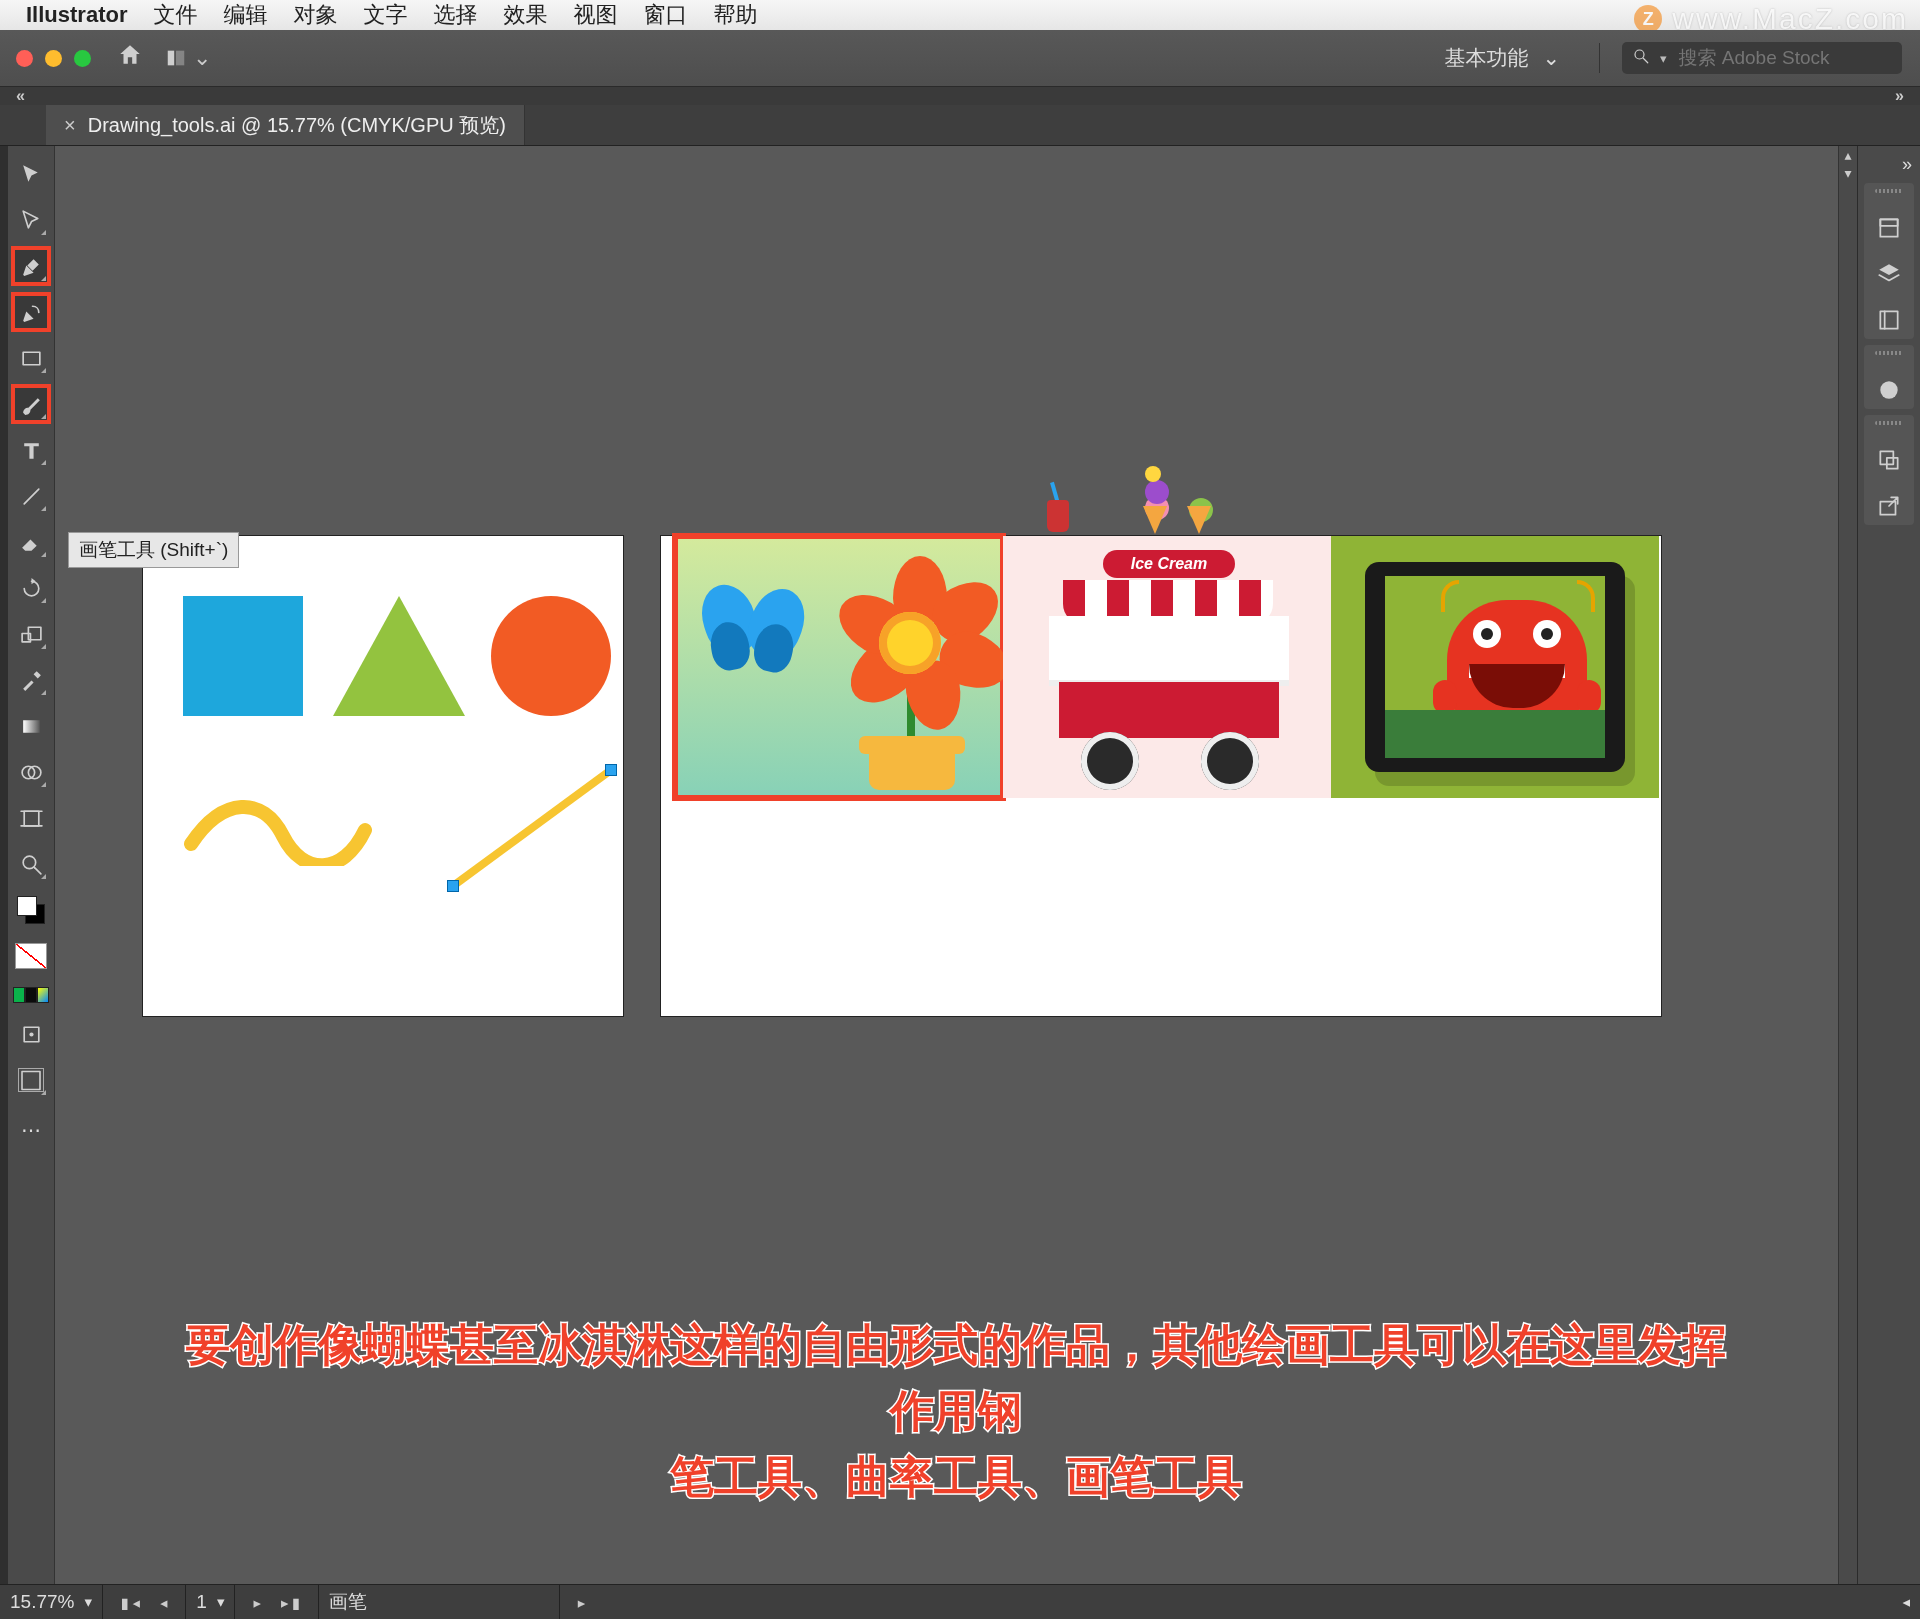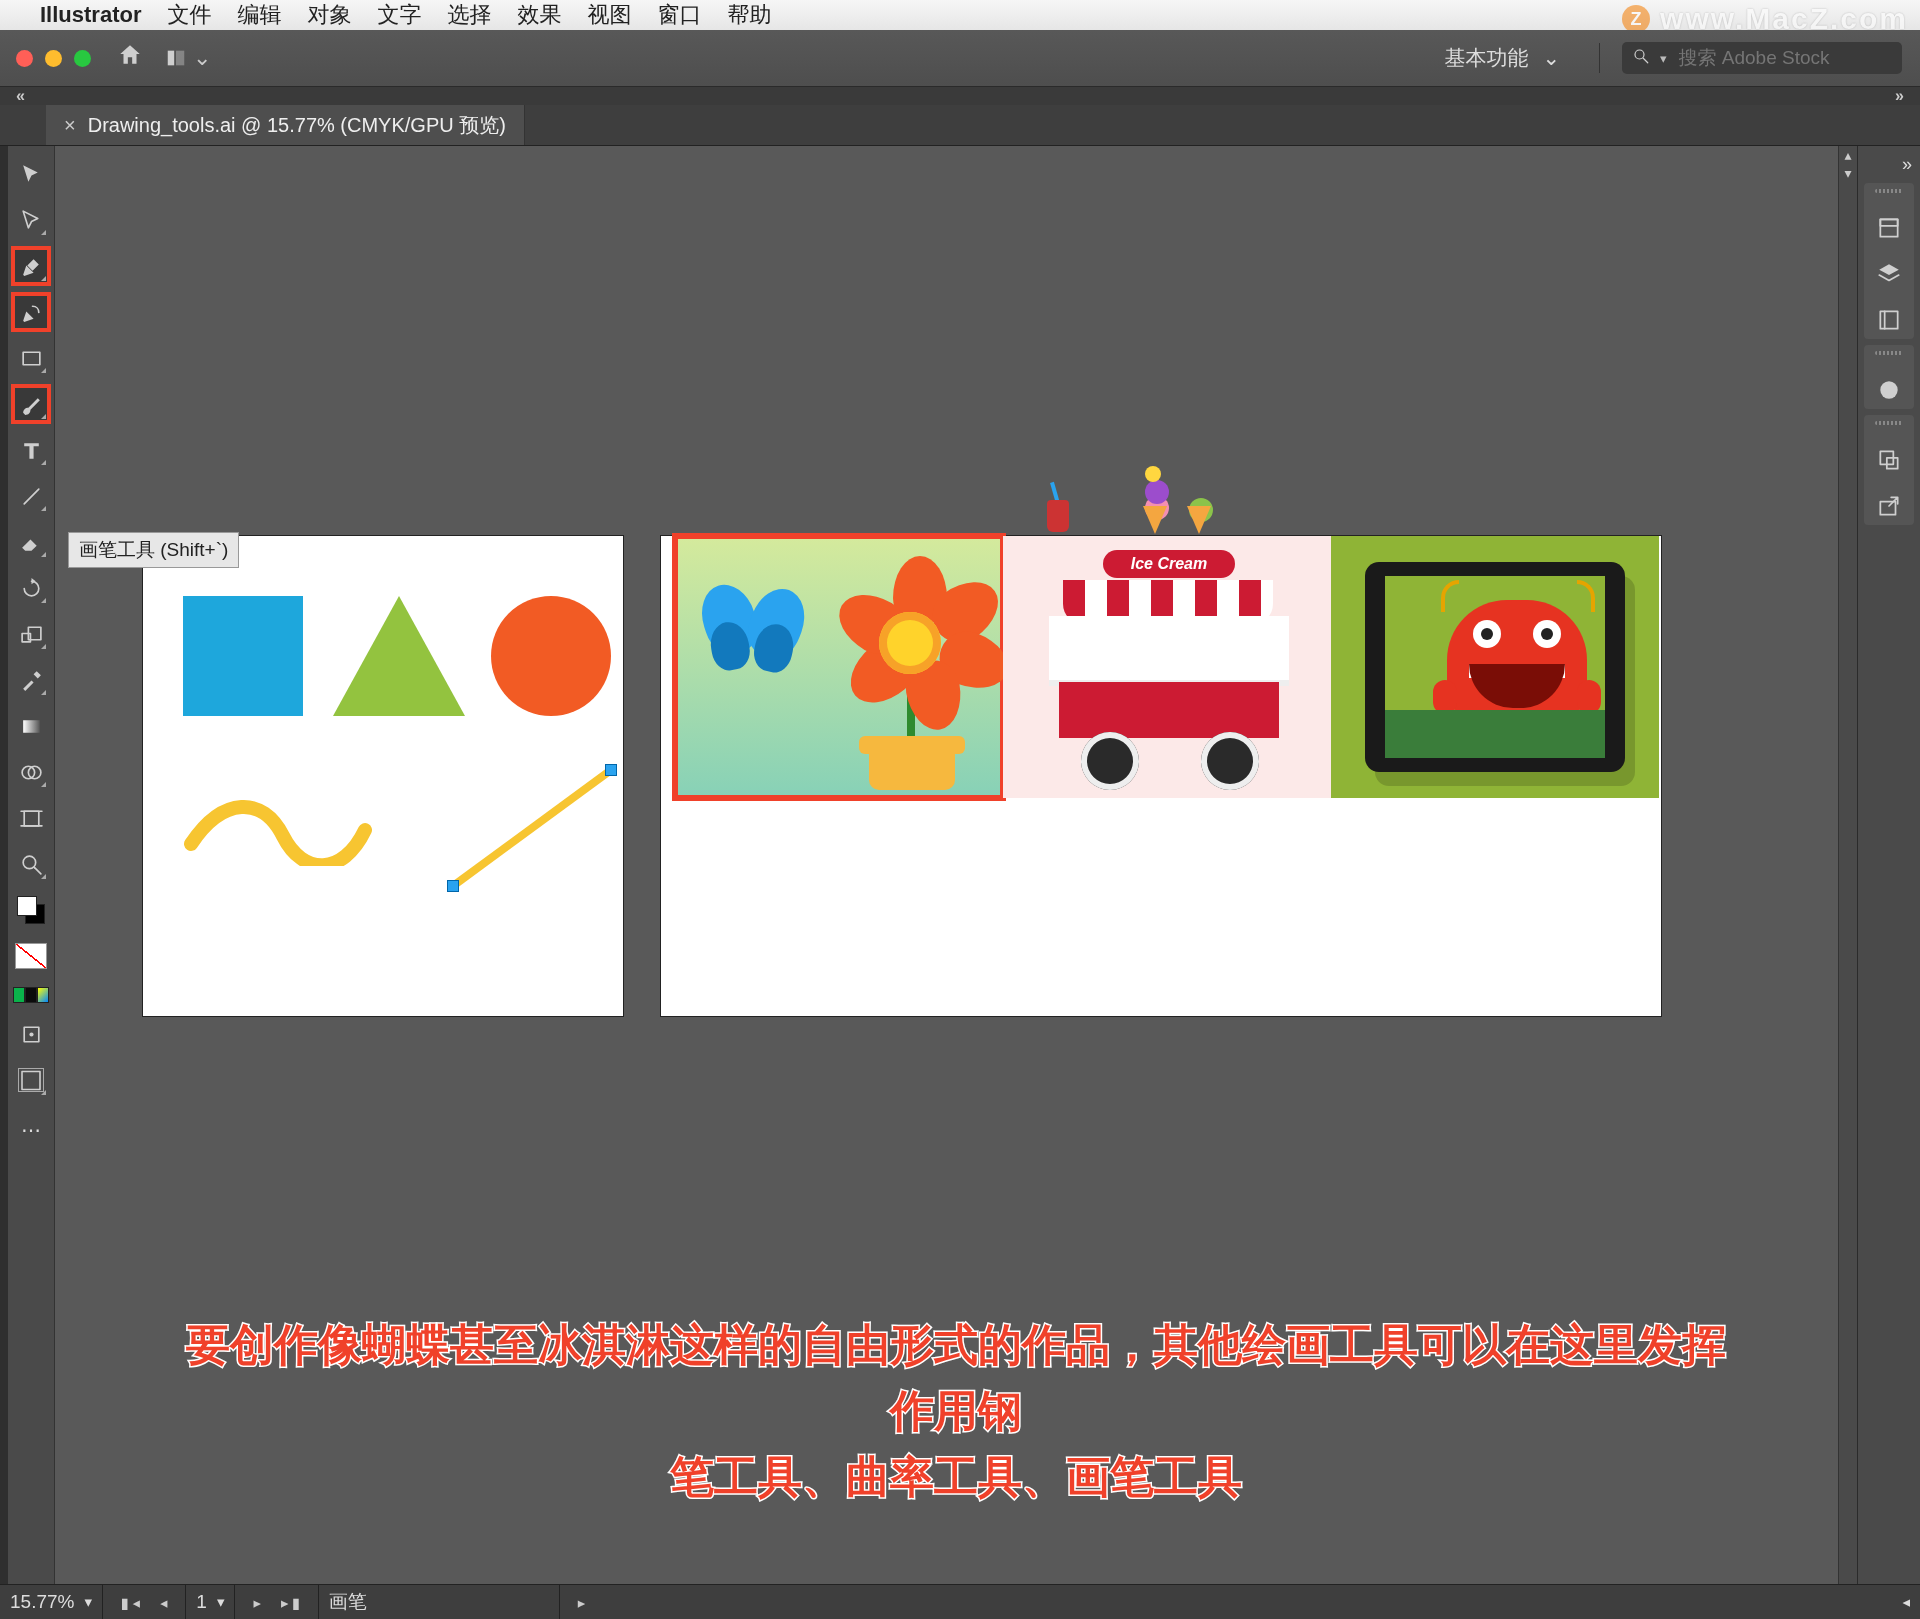--- a/index.html
+++ b/index.html
@@ -17,27 +17,27 @@
     --font:-apple-system, "Helvetica Neue", Arial, "PingFang SC", "Hiragino Sans GB", "Microsoft YaHei", sans-serif;
     --icon-fg:#d9d9d9;
     --icon-dim:#bdbdbd;
     --highlight-red:#f0412a;
     --subtitle-red:#f0412a;
   }
   html,body{margin:0;padding:0;width:1920px;height:1619px;font-family:var(--font);background:#333;color:#eee;font-size:22px;overflow:hidden}
   body{position:relative}
 
   
-  .mac-menubar{position:relative;height:var(--mac-menubar-h);background:linear-gradient(#f6f6f6,#e6e6e6);display:flex;align-items:center;padding:0 14px;color:#222;font-size:22px;gap:26px}
+  .mac-menubar{position:relative;height:var(--mac-menubar-h);background:linear-gradient(#f6f6f6,#e6e6e6);display:flex;align-items:center;padding:0 0;color:#222;font-size:22px;gap:26px}
   .mac-menubar .app-name{font-weight:700}
   .mac-menubar .apple-logo{font-size:21px;color:#333}
 
   .watermark{position:absolute;right:12px;top:2px;display:flex;align-items:center;gap:10px;opacity:.55;pointer-events:none}
   .watermark-badge{width:28px;height:28px;border-radius:50%;background:#f57c00;display:flex;align-items:center;justify-content:center;color:#fff;font-weight:700;font-size:18px}
-  .watermark-text{color:#fff;font-size:30px;letter-spacing:2px;font-weight:700;text-shadow:0 0 2px #888}
+  .watermark-text{color:#fff;font-size:30px;letter-spacing:2px;font-weight:400;text-shadow:0 0 2px #888}
 
   .app-frame{position:relative;height:calc(100% - var(--mac-menubar-h));display:flex;flex-direction:column;background:var(--bg-dark)}
 
   .titlebar{height:56px;display:flex;align-items:center;background:linear-gradient(#585858,#4e4e4e);border-bottom:1px solid #2a2a2a;position:relative}
   .traffic-lights{display:flex;gap:12px;padding-left:16px}
   .dot{width:17px;height:17px;border-radius:50%}
   .dot.r{background:#ff5f57}.dot.y{background:#febc2e}.dot.g{background:#28c840}
   .titlebar .home-icon{margin-left:26px;color:#ccc}
   .layout-switch{margin-left:22px;display:flex;align-items:center;gap:6px;color:#ccc}
   .titlebar-title{position:absolute;left:0;right:0;text-align:center;color:#ddd;font-size:21px}

